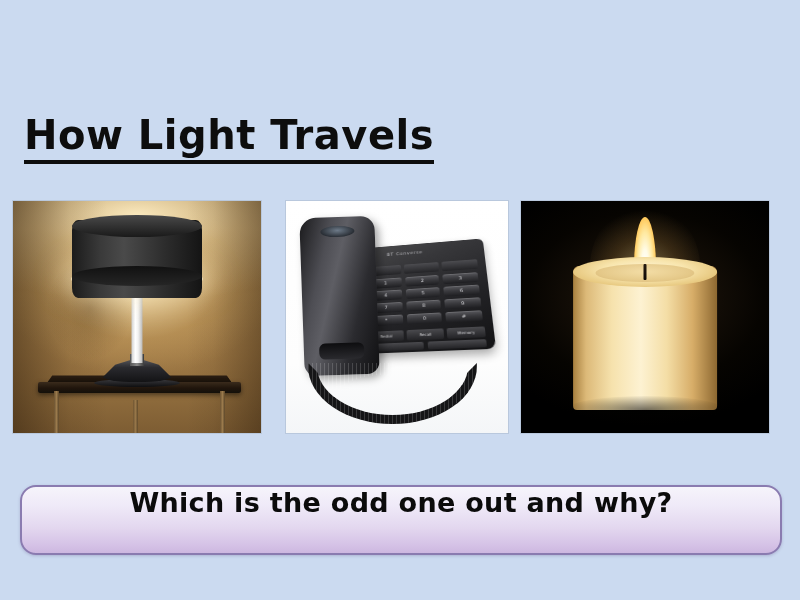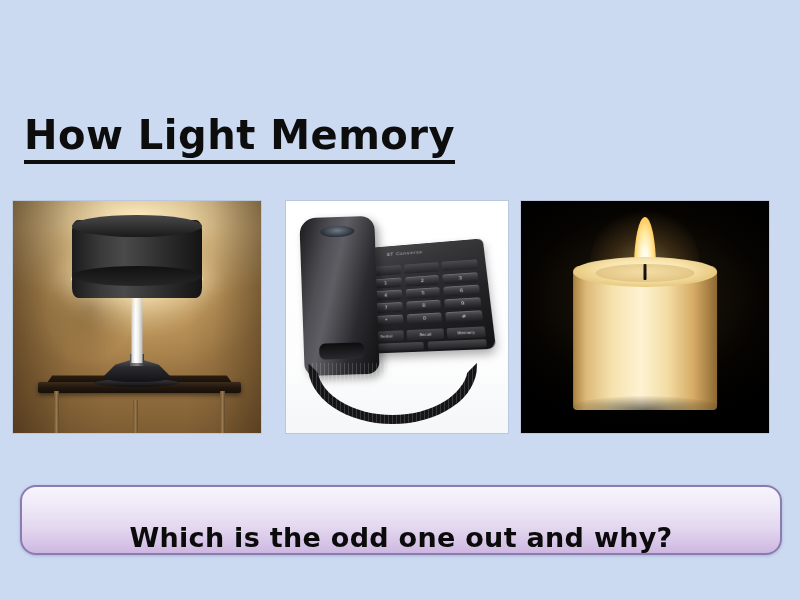--- a/index.html
+++ b/index.html
@@ -324,38 +324,38 @@
     top: 485px;
     width: 762px;
     height: 70px;
     box-sizing: border-box;
     border: 2px solid #8a7bb0;
     border-radius: 16px;
     background: linear-gradient(180deg,
         #f6f4fb 0%, #efeaf8 28%, #e3d7ef 62%, #d5c2e6 88%, #cdb7e0 100%);
     box-shadow: 0 1px 3px rgba(80,60,120,0.25);
     display: flex;
-    align-items: flex-end;
+    align-items: flex-start;
     justify-content: center;
   }
   .question-text {
     font-family: "DejaVu Sans", sans-serif;
     font-size: 27px;
     font-weight: bold;
     color: #0b0b0b;
     letter-spacing: 0.3px;
     white-space: nowrap;
   }
 </style>
 </head>
 <body>
 
 <div class="slide">
 
-  <div class="title">How Light Memory</div>
+  <div class="title">How Light Travels</div>
 
   <div class="image-row">
 
     <div class="photo photo-lamp">
       <div class="lamp-scene">
         <div class="lamp-wall-shadow-l"></div>
         <div class="lamp-wall-shadow-r"></div>
         <div class="lamp-wall-corner"></div>
 
         <div class="lamp-table">

